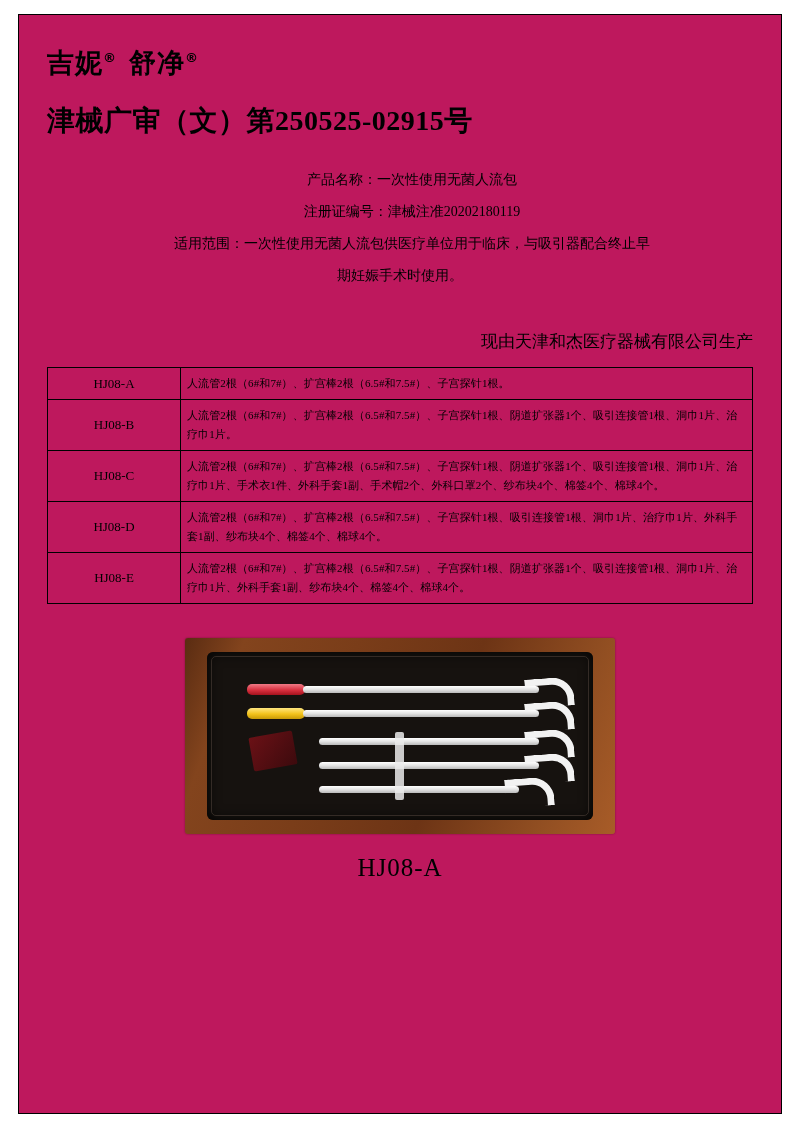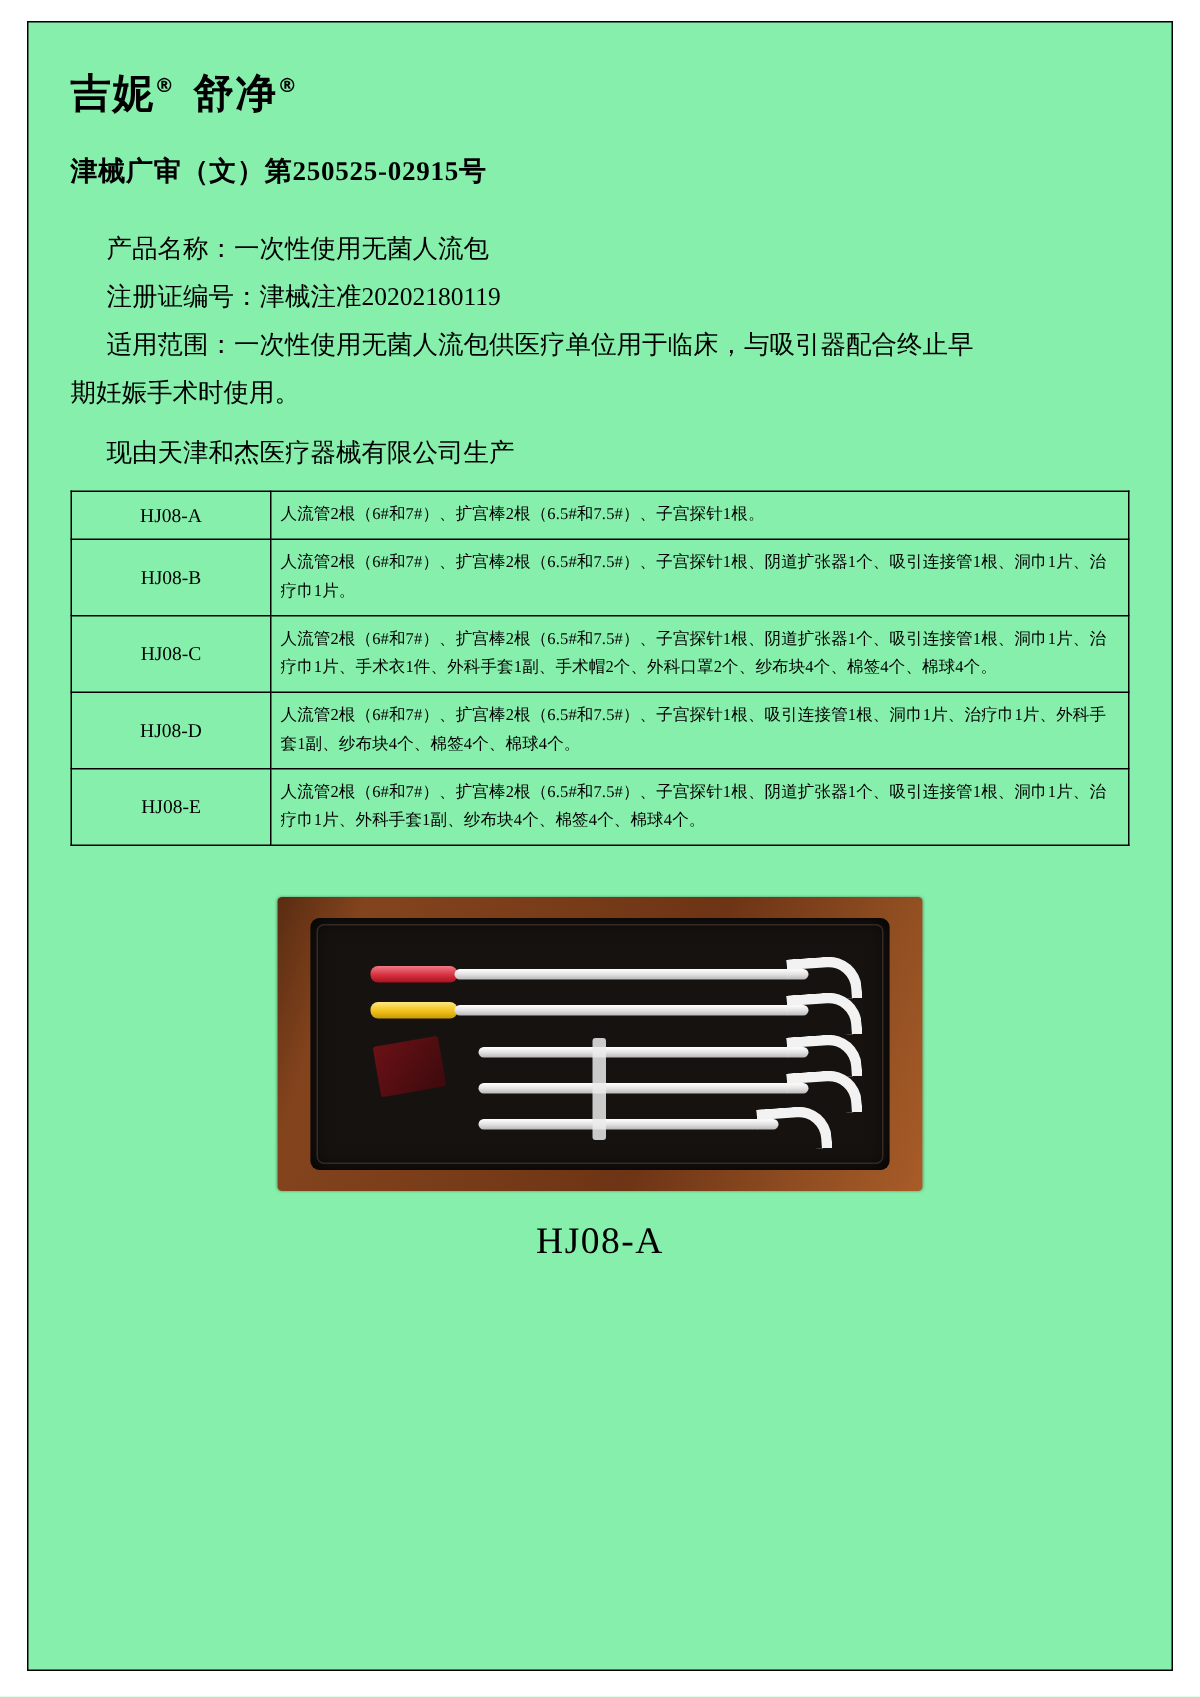--- a/index.html
+++ b/index.html
@@ -15,21 +15,21 @@
     position: relative;
   }
   .page {
     position: absolute;
     left: 18px;
     top: 14px;
     width: 764px;
     height: 1100px;
     border: 1px solid #000000;
     box-sizing: border-box;
-    background: #86efac;
+    background: #be185d;
     overflow: hidden;
   }
   .inner {
     position: absolute;
     left: 0;
     top: 0;
     right: 0;
     bottom: 0;
     padding: 0 28px;
   }
@@ -48,41 +48,43 @@
     vertical-align: super;
     font-weight: bold;
   }
   .brand .gap {
     display: inline-block;
     width: 12px;
   }
   
   .approval {
     margin-top: 26px;
-    font-size: 18px;
+    font-size: 28px;
     font-weight: bold;
     letter-spacing: 0.5px;
     white-space: nowrap;
   }
   
   .info {
     margin-top: 24px;
-    font-size: 17px;
+    font-size: 14px;
     line-height: 32px;
+    text-align: center;
   }
   .info .line {
     text-indent: 24px;
   }
   .info .line.cont {
     text-indent: 0;
   }
   .maker {
-    margin-top: 12px;
+    margin-top: 38px;
     font-size: 17px;
     text-indent: 24px;
+    text-align: right;
   }
   
   table.specs {
     margin-top: 14px;
     width: 100%;
     border-collapse: collapse;
     table-layout: fixed;
   }
   table.specs td {
     border: 1px solid #000000;

